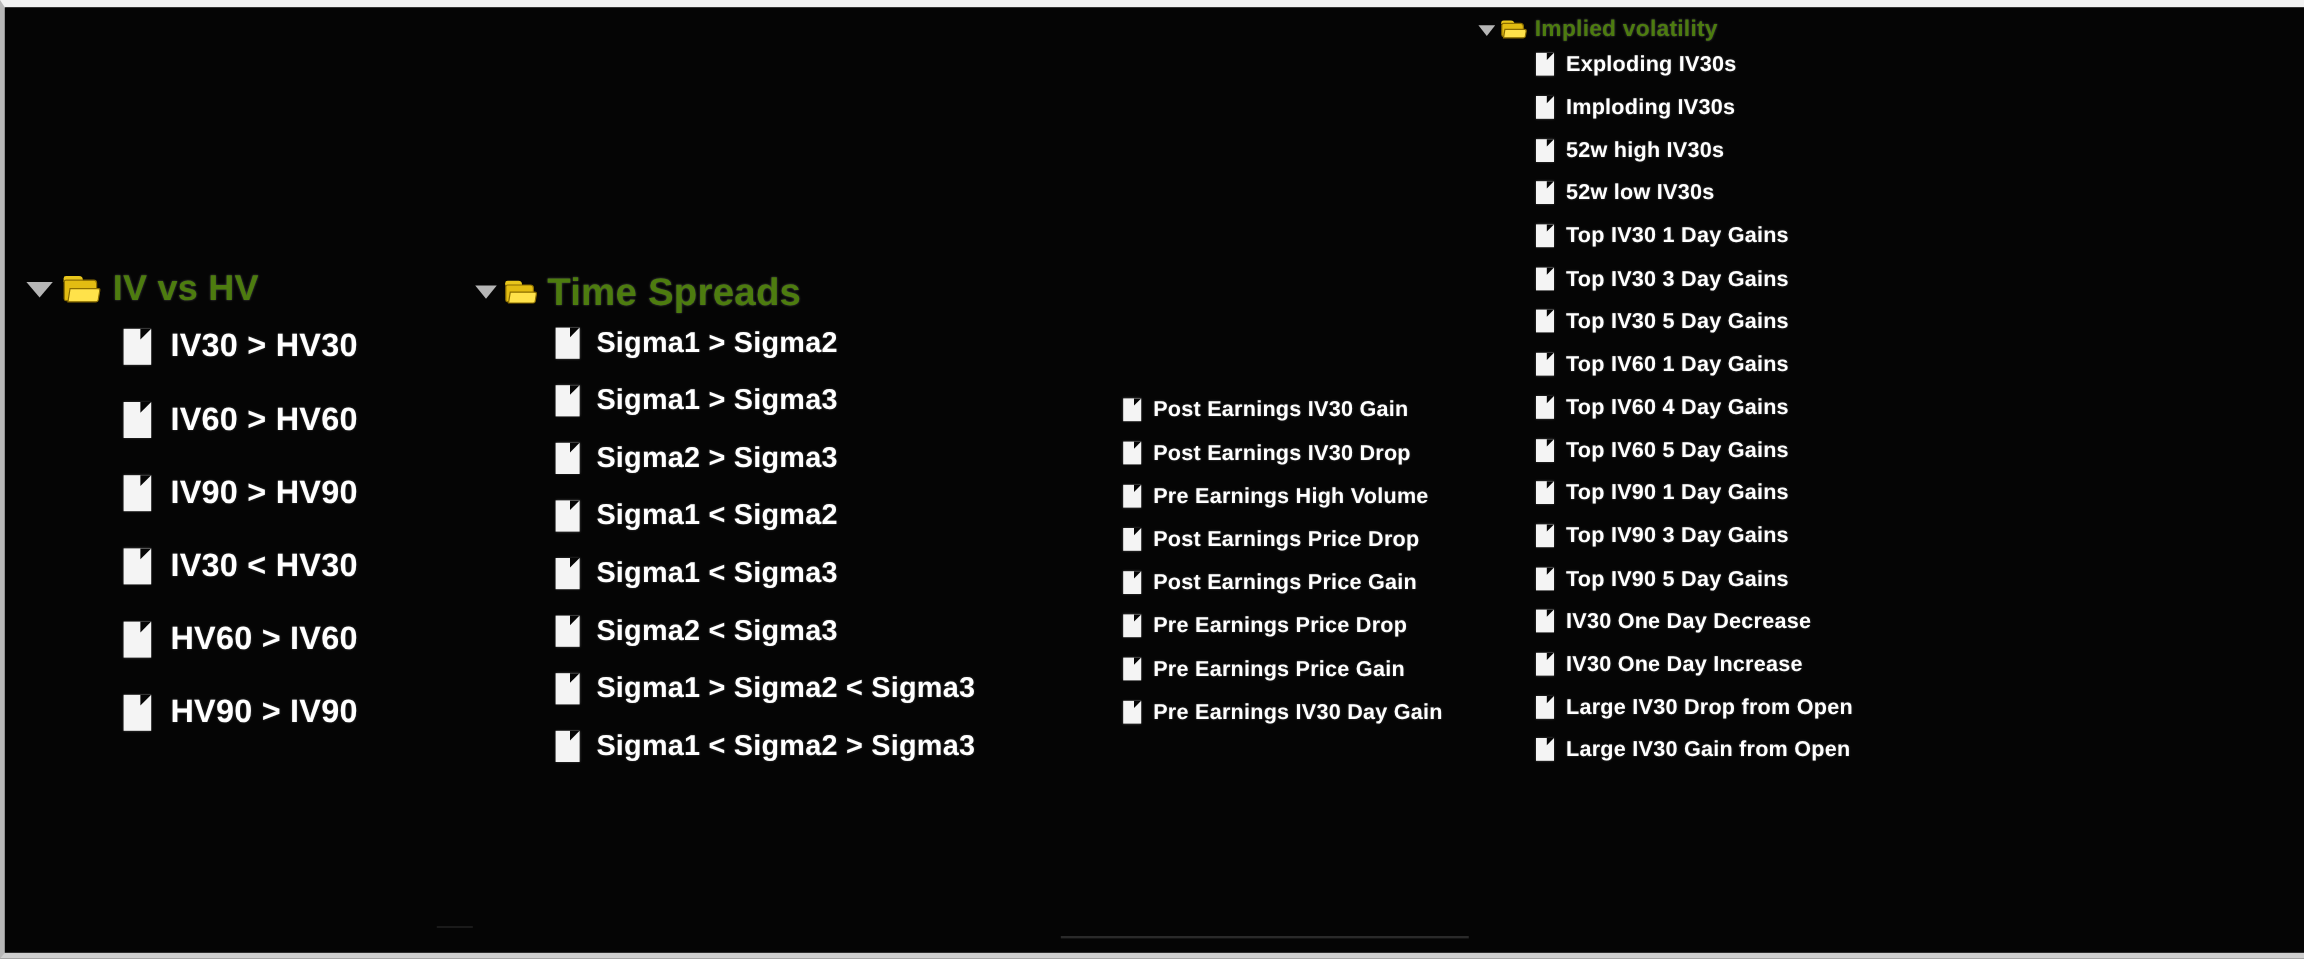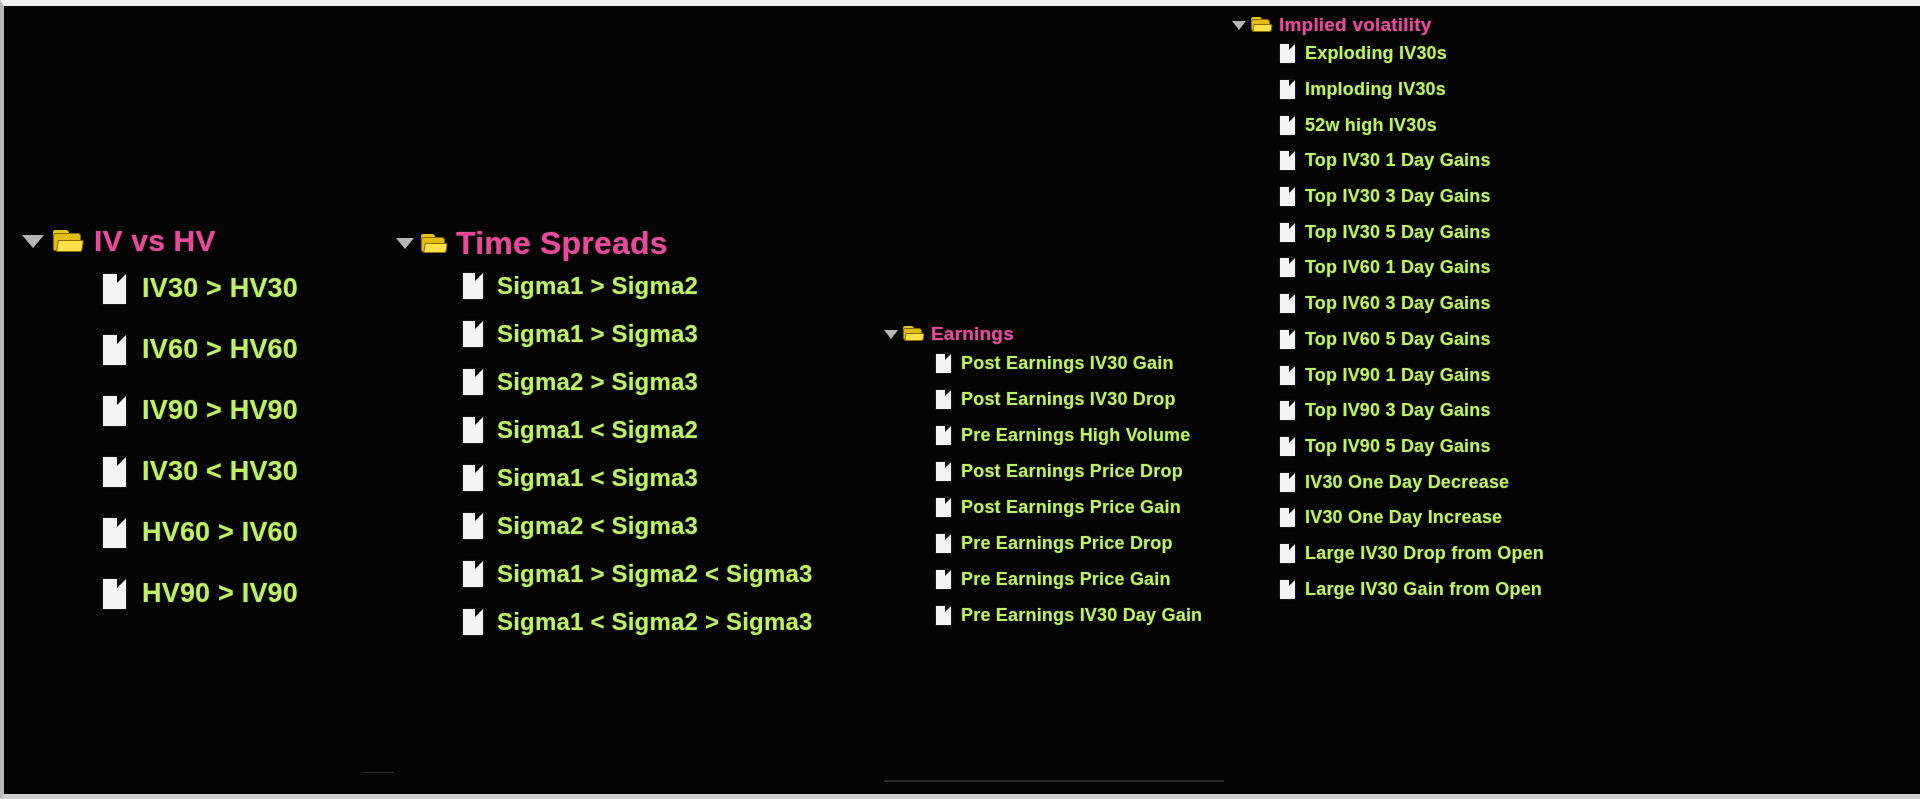--- a/index.html
+++ b/index.html
@@ -67,21 +67,21 @@
     position: absolute;
     left: 4px; top: 10px;
     width: 26px; height: 12px;
     background: #ffe24a;
     border: 1px solid #8a6d00;
     box-sizing: border-box;
     transform: skewX(-9deg);
     border-radius: 0 2px 2px 0;
   }
   .folder-label {
-    color: #ec4899;
+    color: #4d7c0f;
     font-weight: bold;
     letter-spacing: 0.2px;
     text-shadow: 0 0 2px rgba(255,255,255,0.30);
   }
   
   .file-row {
     display: flex;
     align-items: center;
     white-space: nowrap;
     cursor: default;
@@ -93,21 +93,21 @@
     box-shadow: 0 0 2px rgba(255,255,255,0.25);
   }
   .file-icon::after {
     content: "";
     position: absolute;
     right: 0; top: 0;
     border-style: solid;
     border-color: #050505 transparent transparent #050505;
   }
   .file-label {
-    color: #bef264;
+    color: #ffffff;
     font-weight: bold;
     letter-spacing: 0.2px;
     text-shadow: 0 0 2px rgba(255,255,255,0.28);
   }
 
   
   #col-iv-hv { left: 18px; top: 218px; }
   #col-iv-hv .folder-label { font-size: 30px; }
   #col-iv-hv .file-row { margin-left: 81px; height: 61px; }
   #col-iv-hv .file-icon { width: 23px; height: 30px; margin-right: 16px; }
@@ -248,29 +248,20 @@
       <span class="file-icon"></span>
       <span class="file-label">Sigma1 &gt; Sigma2 &lt; Sigma3</span>
     </div>
     <div class="file-row">
       <span class="file-icon"></span>
       <span class="file-label">Sigma1 &lt; Sigma2 &gt; Sigma3</span>
     </div>
   </div>
 
   <div class="tree-col" id="col-earn">
-    <div class="folder-row">
-      <span class="disclosure"></span>
-      <span class="folder-icon">
-        <span class="back"></span>
-          <span class="back2"></span>
-          <span class="front"></span>
-      </span>
-      <span class="folder-label">Earnings</span>
-    </div>
     <div class="file-row">
       <span class="file-icon"></span>
       <span class="file-label">Post Earnings IV30 Gain</span>
     </div>
     <div class="file-row">
       <span class="file-icon"></span>
       <span class="file-label">Post Earnings IV30 Drop</span>
     </div>
     <div class="file-row">
       <span class="file-icon"></span>
@@ -315,37 +306,41 @@
     <div class="file-row">
       <span class="file-icon"></span>
       <span class="file-label">Imploding IV30s</span>
     </div>
     <div class="file-row">
       <span class="file-icon"></span>
       <span class="file-label">52w high IV30s</span>
     </div>
     <div class="file-row">
       <span class="file-icon"></span>
+      <span class="file-label">52w low IV30s</span>
+    </div>
+    <div class="file-row">
+      <span class="file-icon"></span>
       <span class="file-label">Top IV30 1 Day Gains</span>
     </div>
     <div class="file-row">
       <span class="file-icon"></span>
       <span class="file-label">Top IV30 3 Day Gains</span>
     </div>
     <div class="file-row">
       <span class="file-icon"></span>
       <span class="file-label">Top IV30 5 Day Gains</span>
     </div>
     <div class="file-row">
       <span class="file-icon"></span>
       <span class="file-label">Top IV60 1 Day Gains</span>
     </div>
     <div class="file-row">
       <span class="file-icon"></span>
-      <span class="file-label">Top IV60 3 Day Gains</span>
+      <span class="file-label">Top IV60 4 Day Gains</span>
     </div>
     <div class="file-row">
       <span class="file-icon"></span>
       <span class="file-label">Top IV60 5 Day Gains</span>
     </div>
     <div class="file-row">
       <span class="file-icon"></span>
       <span class="file-label">Top IV90 1 Day Gains</span>
     </div>
     <div class="file-row">

